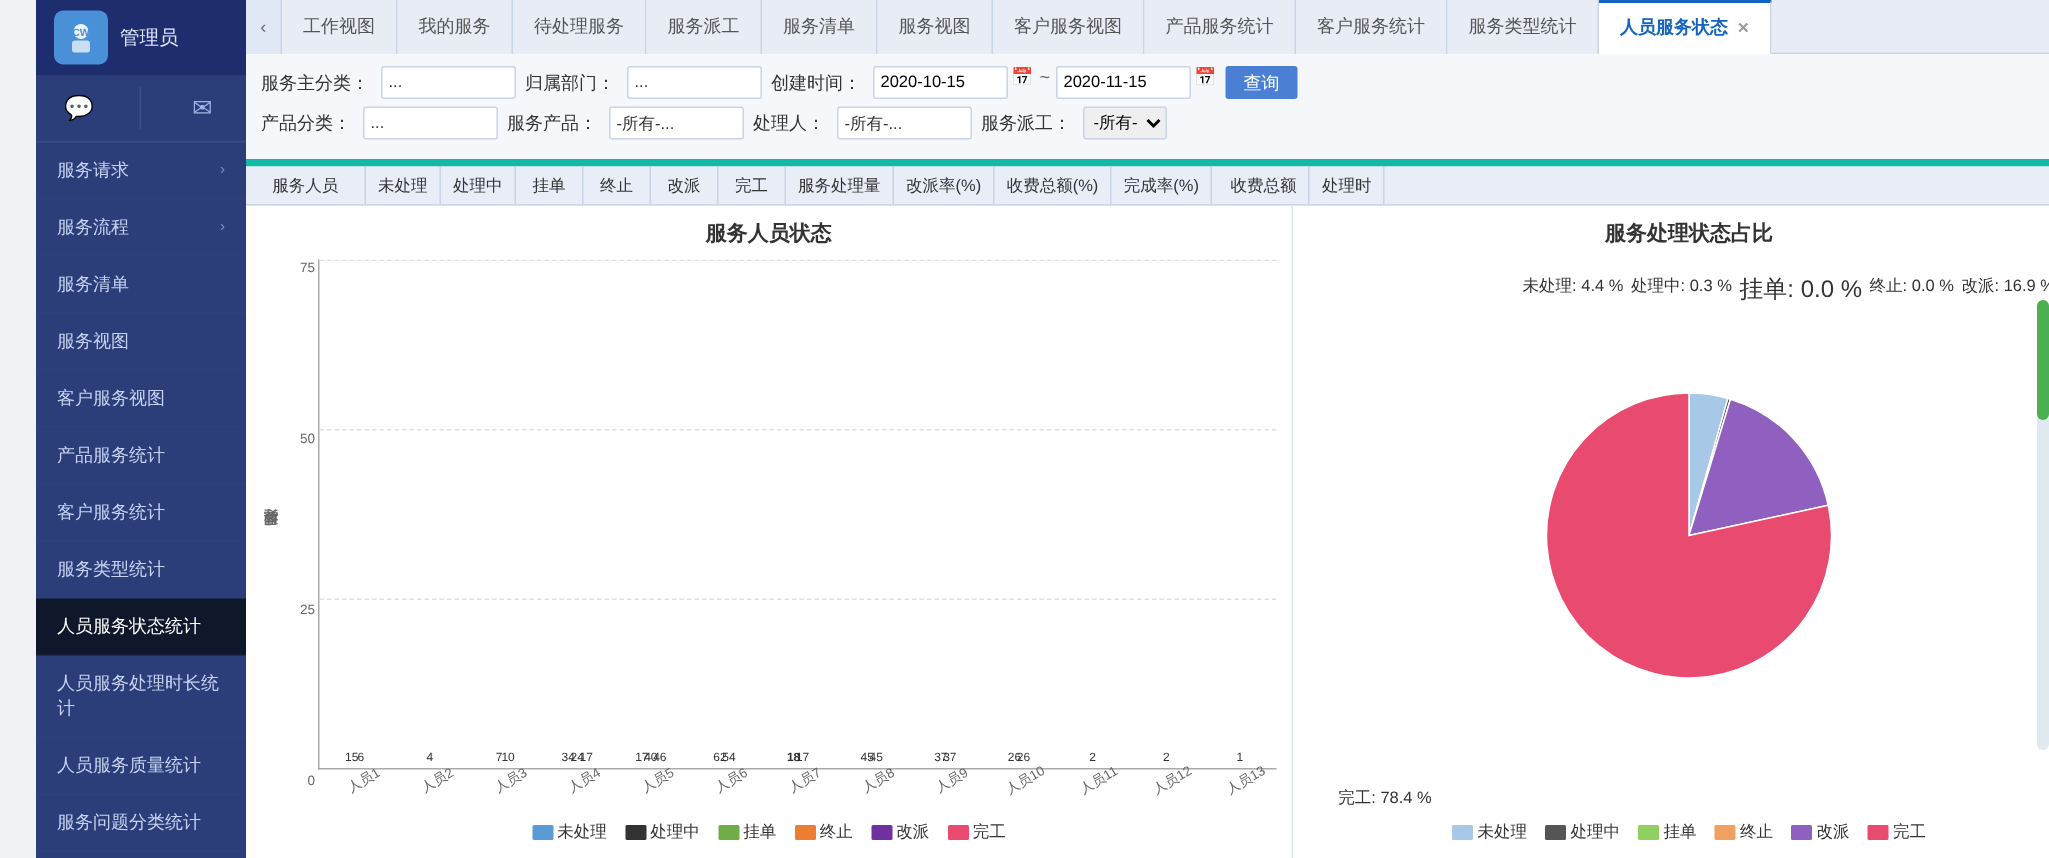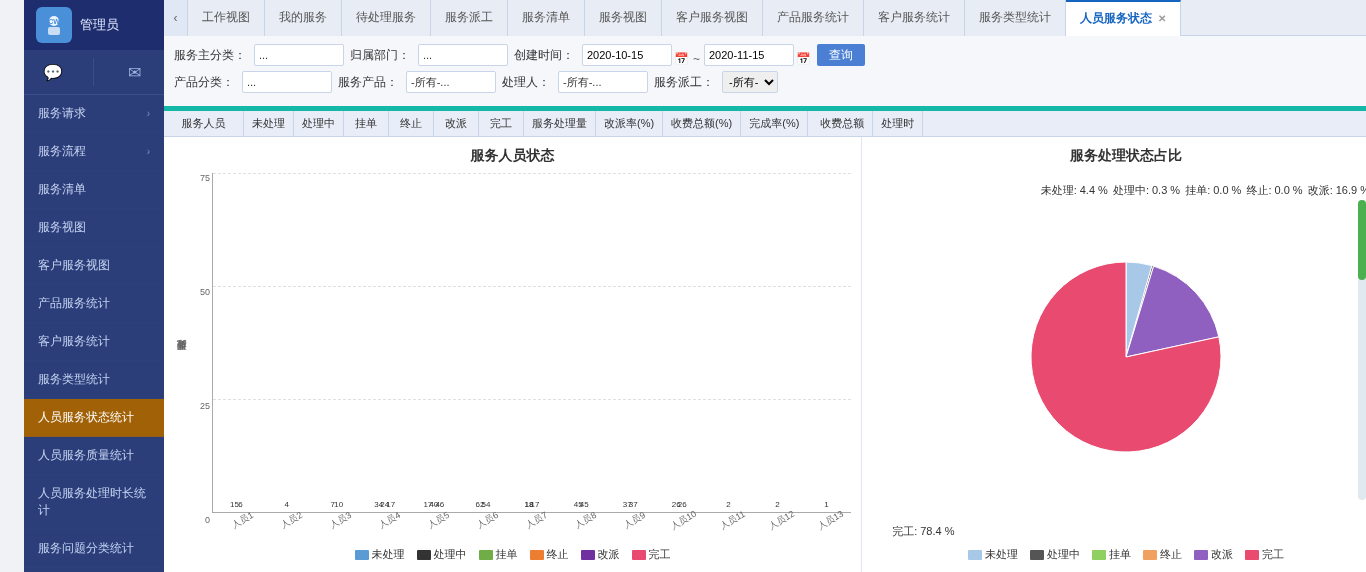--- a/index.html
+++ b/index.html
@@ -9,21 +9,21 @@
     
     
     .sidebar { width: 140px; background: #2c3e7a; color: white; display: flex; flex-direction: column; flex-shrink: 0; }
     .sidebar-logo { display: flex; align-items: center; padding: 10px 12px; background: #1e2d6e; height: 50px; }
     .sidebar-logo-icon { width: 36px; height: 36px; background: #4a90d9; border-radius: 6px; display: flex; align-items: center; justify-content: center; font-size: 14px; font-weight: bold; color: white; margin-right: 8px; }
     .sidebar-user { font-size: 13px; color: #e0e8ff; }
     .sidebar-icons { display: flex; padding: 8px 0; border-bottom: 1px solid #3a4d8c; justify-content: space-around; }
     .sidebar-icon-btn { width: 36px; height: 28px; display: flex; align-items: center; justify-content: center; color: #a0b4e0; font-size: 16px; cursor: pointer; }
     .sidebar-menu { flex: 1; overflow-y: auto; }
     .sidebar-item { padding: 10px 14px; color: #c5d3f0; cursor: pointer; display: flex; align-items: center; justify-content: space-between; font-size: 12px; border-bottom: 1px solid #3a4d8c22; }
-    .sidebar-item.active { background: #a16207; color: white; }
+    .sidebar-item.active { background: #0f172a; color: white; }
     .sidebar-item .arrow { font-size: 10px; color: #7a90c0; }
     
     
     .main-area { flex: 1; display: flex; flex-direction: column; overflow: hidden; background: #f0f2f5; }
     
     
     .tab-bar { display: flex; align-items: center; background: #e8edf5; border-bottom: 1px solid #c8d4e8; height: 36px; flex-shrink: 0; }
     .tab-nav-btn { width: 24px; height: 36px; display: flex; align-items: center; justify-content: center; cursor: pointer; color: #666; font-size: 12px; background: #e0e8f5; border-right: 1px solid #c8d4e8; }
     .tab-item { padding: 0 14px; height: 36px; display: flex; align-items: center; font-size: 12px; color: #555; cursor: pointer; border-right: 1px solid #c8d4e8; white-space: nowrap; background: #e8edf5; }
     .tab-item.active { background: white; color: #1565c0; border-top: 2px solid #1565c0; font-weight: bold; }
@@ -31,21 +31,21 @@
     
     
     .content-area { flex: 1; background: white; display: flex; flex-direction: column; overflow: hidden; }
     
     
     .filter-bar { padding: 8px 10px; background: #f5f7fa; border-bottom: 5px solid #14b8a6; flex-shrink: 0; }
     .filter-row { display: flex; align-items: center; margin-bottom: 5px; flex-wrap: wrap; gap: 6px; }
     .filter-label { color: #333; font-size: 12px; margin-right: 2px; white-space: nowrap; }
     .filter-input { border: 1px solid #c8d4e8; border-radius: 2px; padding: 2px 4px; font-size: 11px; height: 22px; width: 90px; color: #333; }
     .filter-date { border: 1px solid #c8d4e8; border-radius: 2px; padding: 2px 4px; font-size: 11px; height: 22px; width: 90px; }
-    .filter-date-group { display: flex; align-items: flex-end; gap: 2px; }
+    .filter-date-group { display: flex; align-items: flex-start; gap: 2px; }
     .cal-icon { font-size: 12px; color: #666; cursor: pointer; }
     .tilde { padding: 0 2px; color: #666; }
     .query-btn { background: #4a7fd4; color: white; border: none; border-radius: 2px; padding: 2px 12px; height: 22px; cursor: pointer; font-size: 12px; }
     .filter-select { border: 1px solid #c8d4e8; border-radius: 2px; height: 22px; font-size: 11px; padding: 0 2px; }
     
     
     .data-table-header { display: flex; background: #e8edf8; border-bottom: 1px solid #c8d4e8; flex-shrink: 0; }
     .th { padding: 5px 8px; font-size: 11px; color: #333; border-right: 1px solid #c8d4e8; white-space: nowrap; text-align: center; font-weight: normal; }
     .th:first-child { min-width: 80px; }
     
@@ -104,24 +104,24 @@
       <div class="sidebar-item">
         <span>客户服务统计</span>
       </div>
       <div class="sidebar-item">
         <span>服务类型统计</span>
       </div>
       <div class="sidebar-item active">
         <span>人员服务状态统计</span>
       </div>
       <div class="sidebar-item">
+        <span>人员服务处理时长统计</span>
+      </div>
+      <div class="sidebar-item">
         <span>人员服务质量统计</span>
-      </div>
-      <div class="sidebar-item">
-        <span>人员服务处理时长统计</span>
       </div>
       <div class="sidebar-item">
         <span>服务问题分类统计</span>
       </div>
     </div>
   </div>
 
   <div class="main-area">
 
     <div class="tab-bar">
@@ -388,21 +388,21 @@
               <svg id="pie-svg" width="220" height="220">
                   <path d="M 110 110 L 110 15 A 95 95 0 0 1 135.9304338741459 18.607371199321847 Z" fill="#a8c8e8" stroke="white" stroke-width="1"></path>
                   <path d="M 110 110 L 135.9304338741459 18.607371199321847 A 95 95 0 0 1 137.64843584868584 19.112355101911106 Z" fill="#555555" stroke="white" stroke-width="1"></path>
                   <path d="M 110 110 L 137.64843584868584 19.112355101911106 A 95 95 0 0 1 202.84047173897838 89.8593245574048 Z" fill="#9060c0" stroke="white" stroke-width="1"></path>
                   <path d="M 110 110 L 202.84047173897838 89.8593245574048 A 95 95 0 1 1 109.99999999999999 15 Z" fill="#e84b6f" stroke="white" stroke-width="1"></path>
                 </svg>
             </div>
             <div style="position:absolute; right:10px; top:10px; display:flex; flex-direction:row; gap:5px;">
               <span style="font-size:11px;color:#333;">未处理: 4.4 %</span>
               <span style="font-size:11px;color:#333;">处理中: 0.3 %</span>
-              <span style="font-size:11px;color:#333;">挂单: 0.0 %</span>
+              <span style="font-size:16px;color:#333;">挂单: 0.0 %</span>
               <span style="font-size:11px;color:#333;">终止: 0.0 %</span>
               <span style="font-size:11px;color:#333;">改派: 16.9 %</span>
             </div>
           </div>
 
           <div style="text-align:left; padding-left:20px; font-size:11px; color:#333; margin-top:-20px;">完工: 78.4 %</div>
 
           <div class="chart-legend" style="margin-top:8px;">
             <div class="legend-item">
               <div class="legend-color" style="background:#a8c8e8;"></div>

